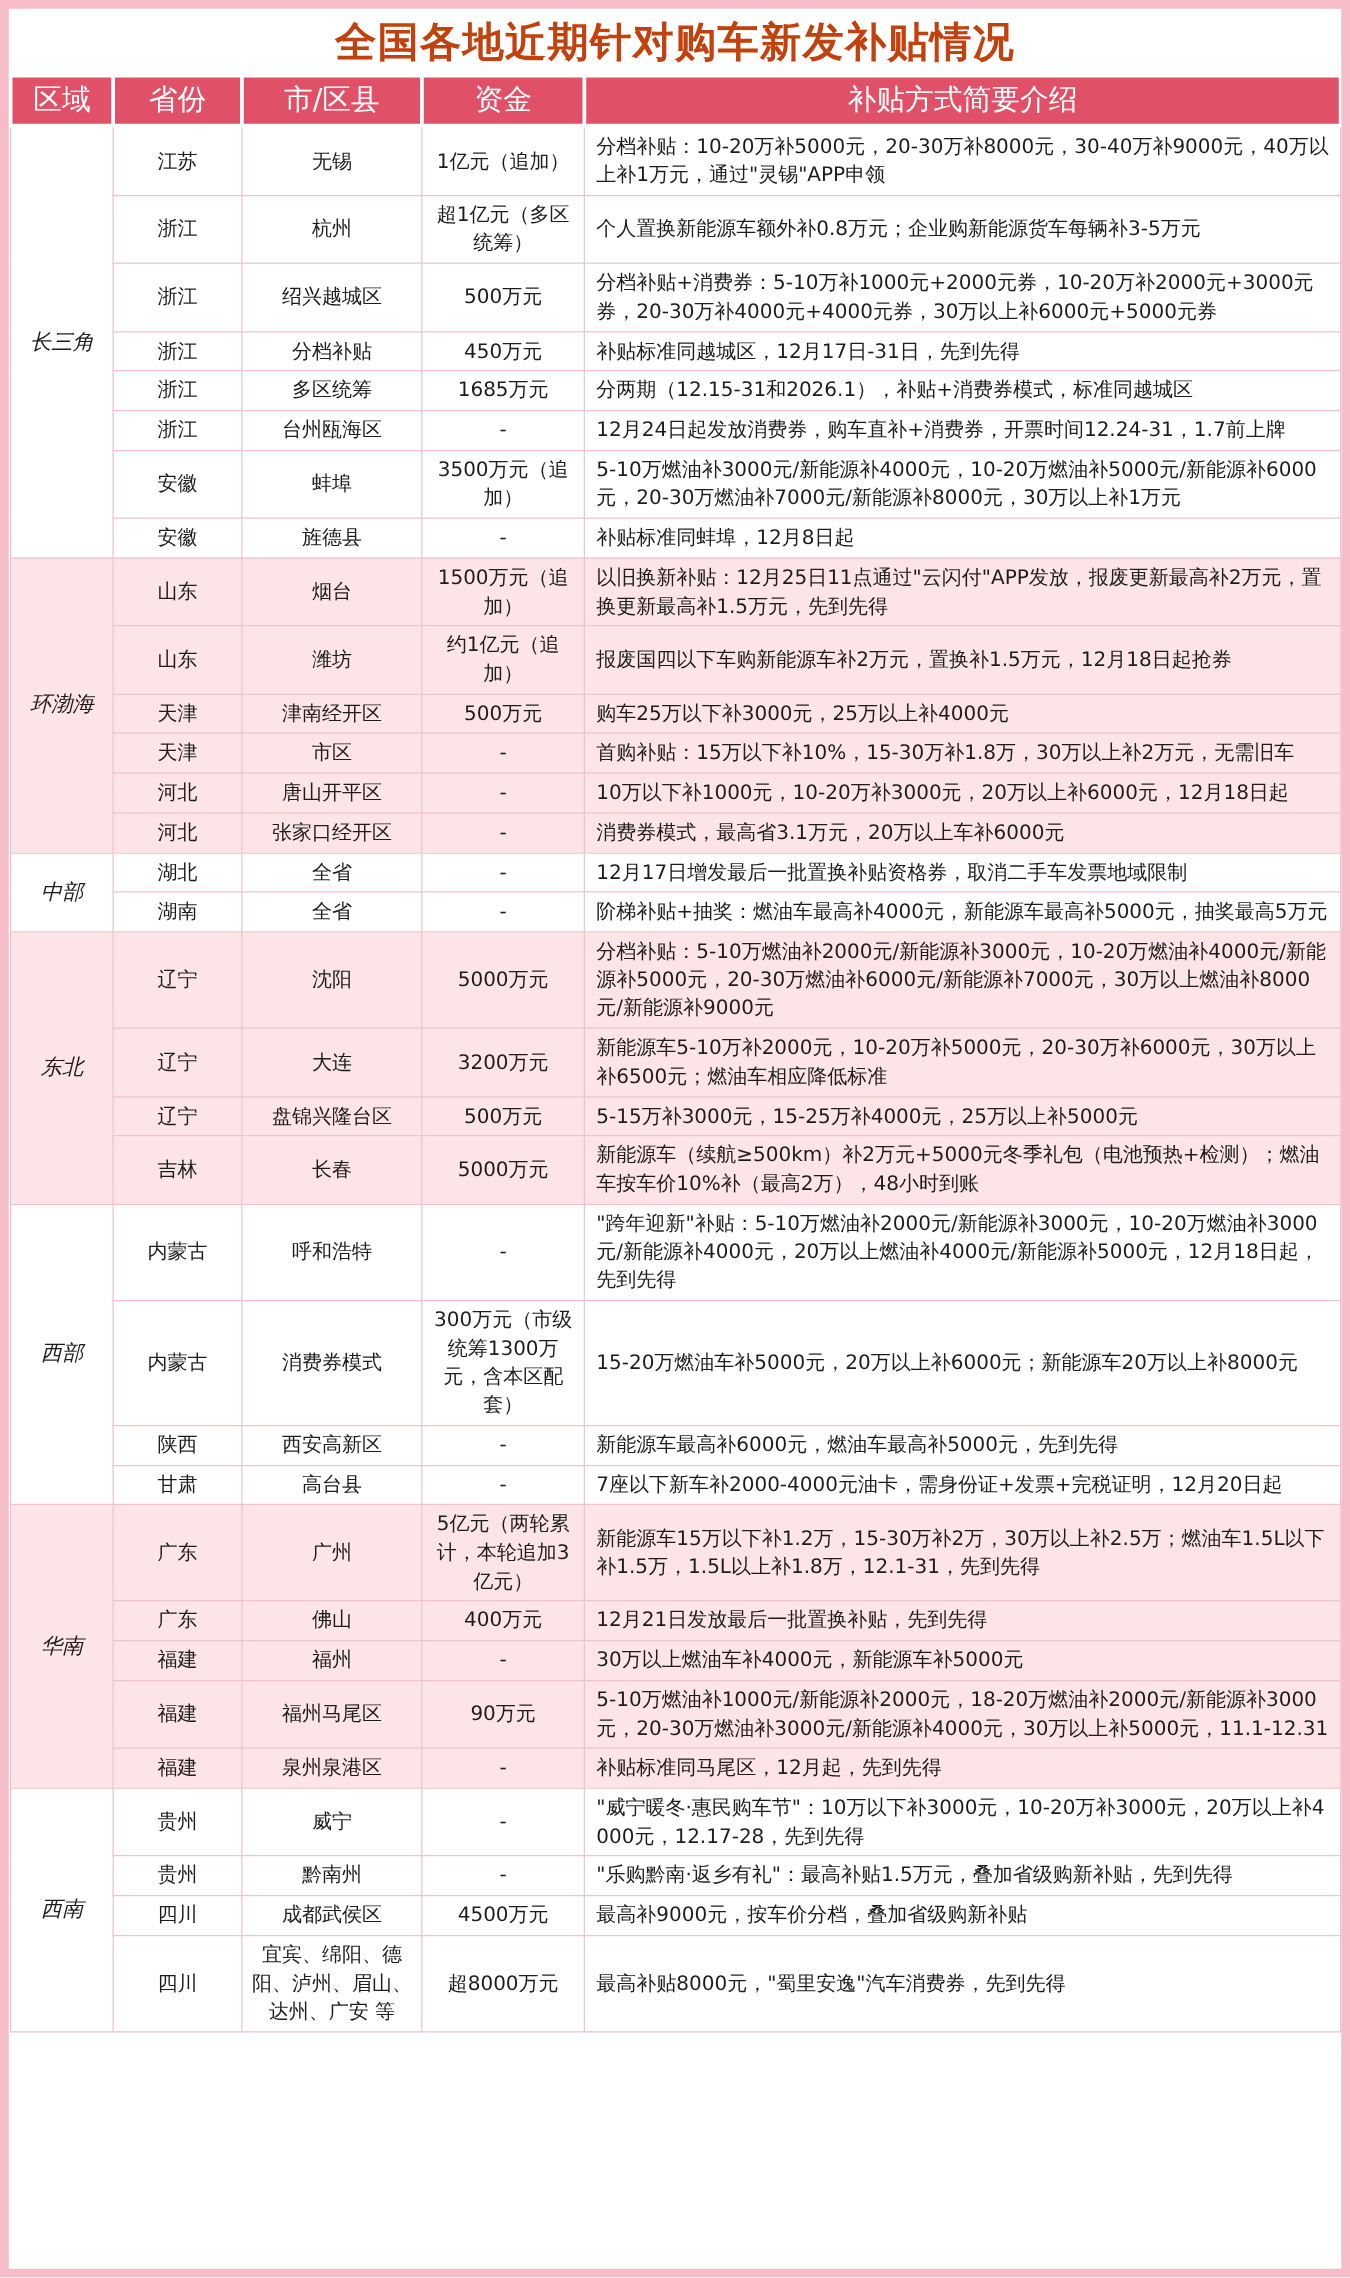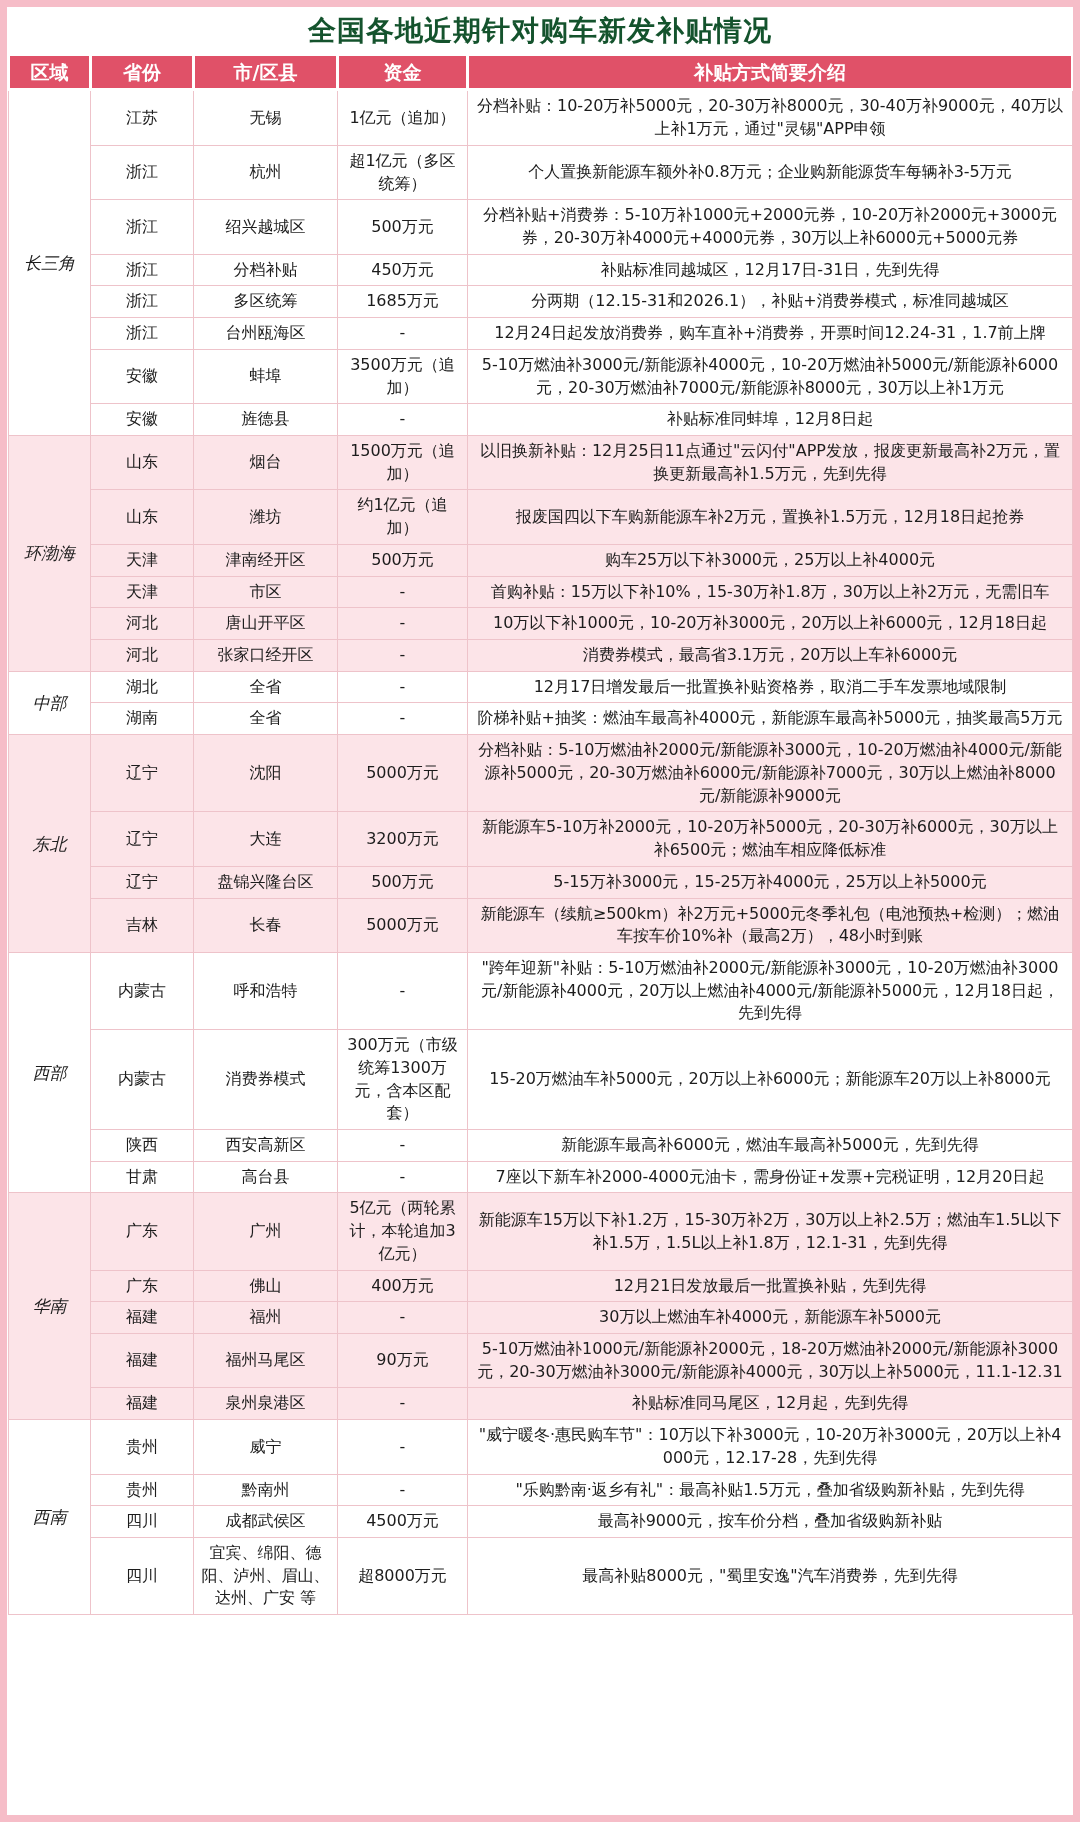--- a/index.html
+++ b/index.html
@@ -7,54 +7,54 @@
     width:1080px;
     min-height:1822px;
     box-sizing:border-box;
     border:7px solid #f6bdc8;
     background:#ffffff;
     font-family:"DejaVu Sans","Liberation Sans",sans-serif;
     overflow:hidden;
   }
   .title{
     text-align:center;
-    color:#14532d;
+    color:#c2410c;
     font-weight:bold;
-    font-size:28px;
+    font-size:33px;
     letter-spacing:1px;
     padding:7px 0 5px 0;
     line-height:1.2;
   }
   table.subsidy{
     border-collapse:collapse;
     table-layout:fixed;
     width:1064px;
     margin:0 auto;
     color:#1c1c1c;
     font-size:16px;
   }
   table.subsidy th{
     background:#e05168;
     color:#ffffff;
-    font-size:19px;
-    font-weight:bold;
+    font-size:23px;
+    font-weight:normal;
     padding:5px 0;
     border:3px solid #ffffff;
     line-height:1.2;
   }
   table.subsidy td{
     border:1px solid #eec3ca;
     padding:4px 5px;
     line-height:1.42;
     text-align:center;
     vertical-align:middle;
     word-break:break-all;
   }
   table.subsidy td.desc{
-    text-align:center;
+    text-align:left;
     padding:4px 9px;
   }
   table.subsidy td.region{
     font-size:17px;
     font-weight:normal;
     font-style:italic;
   }
   tr.pink td{background:#fce4e8;}
   tr.white td{background:#ffffff;}
 </style>

